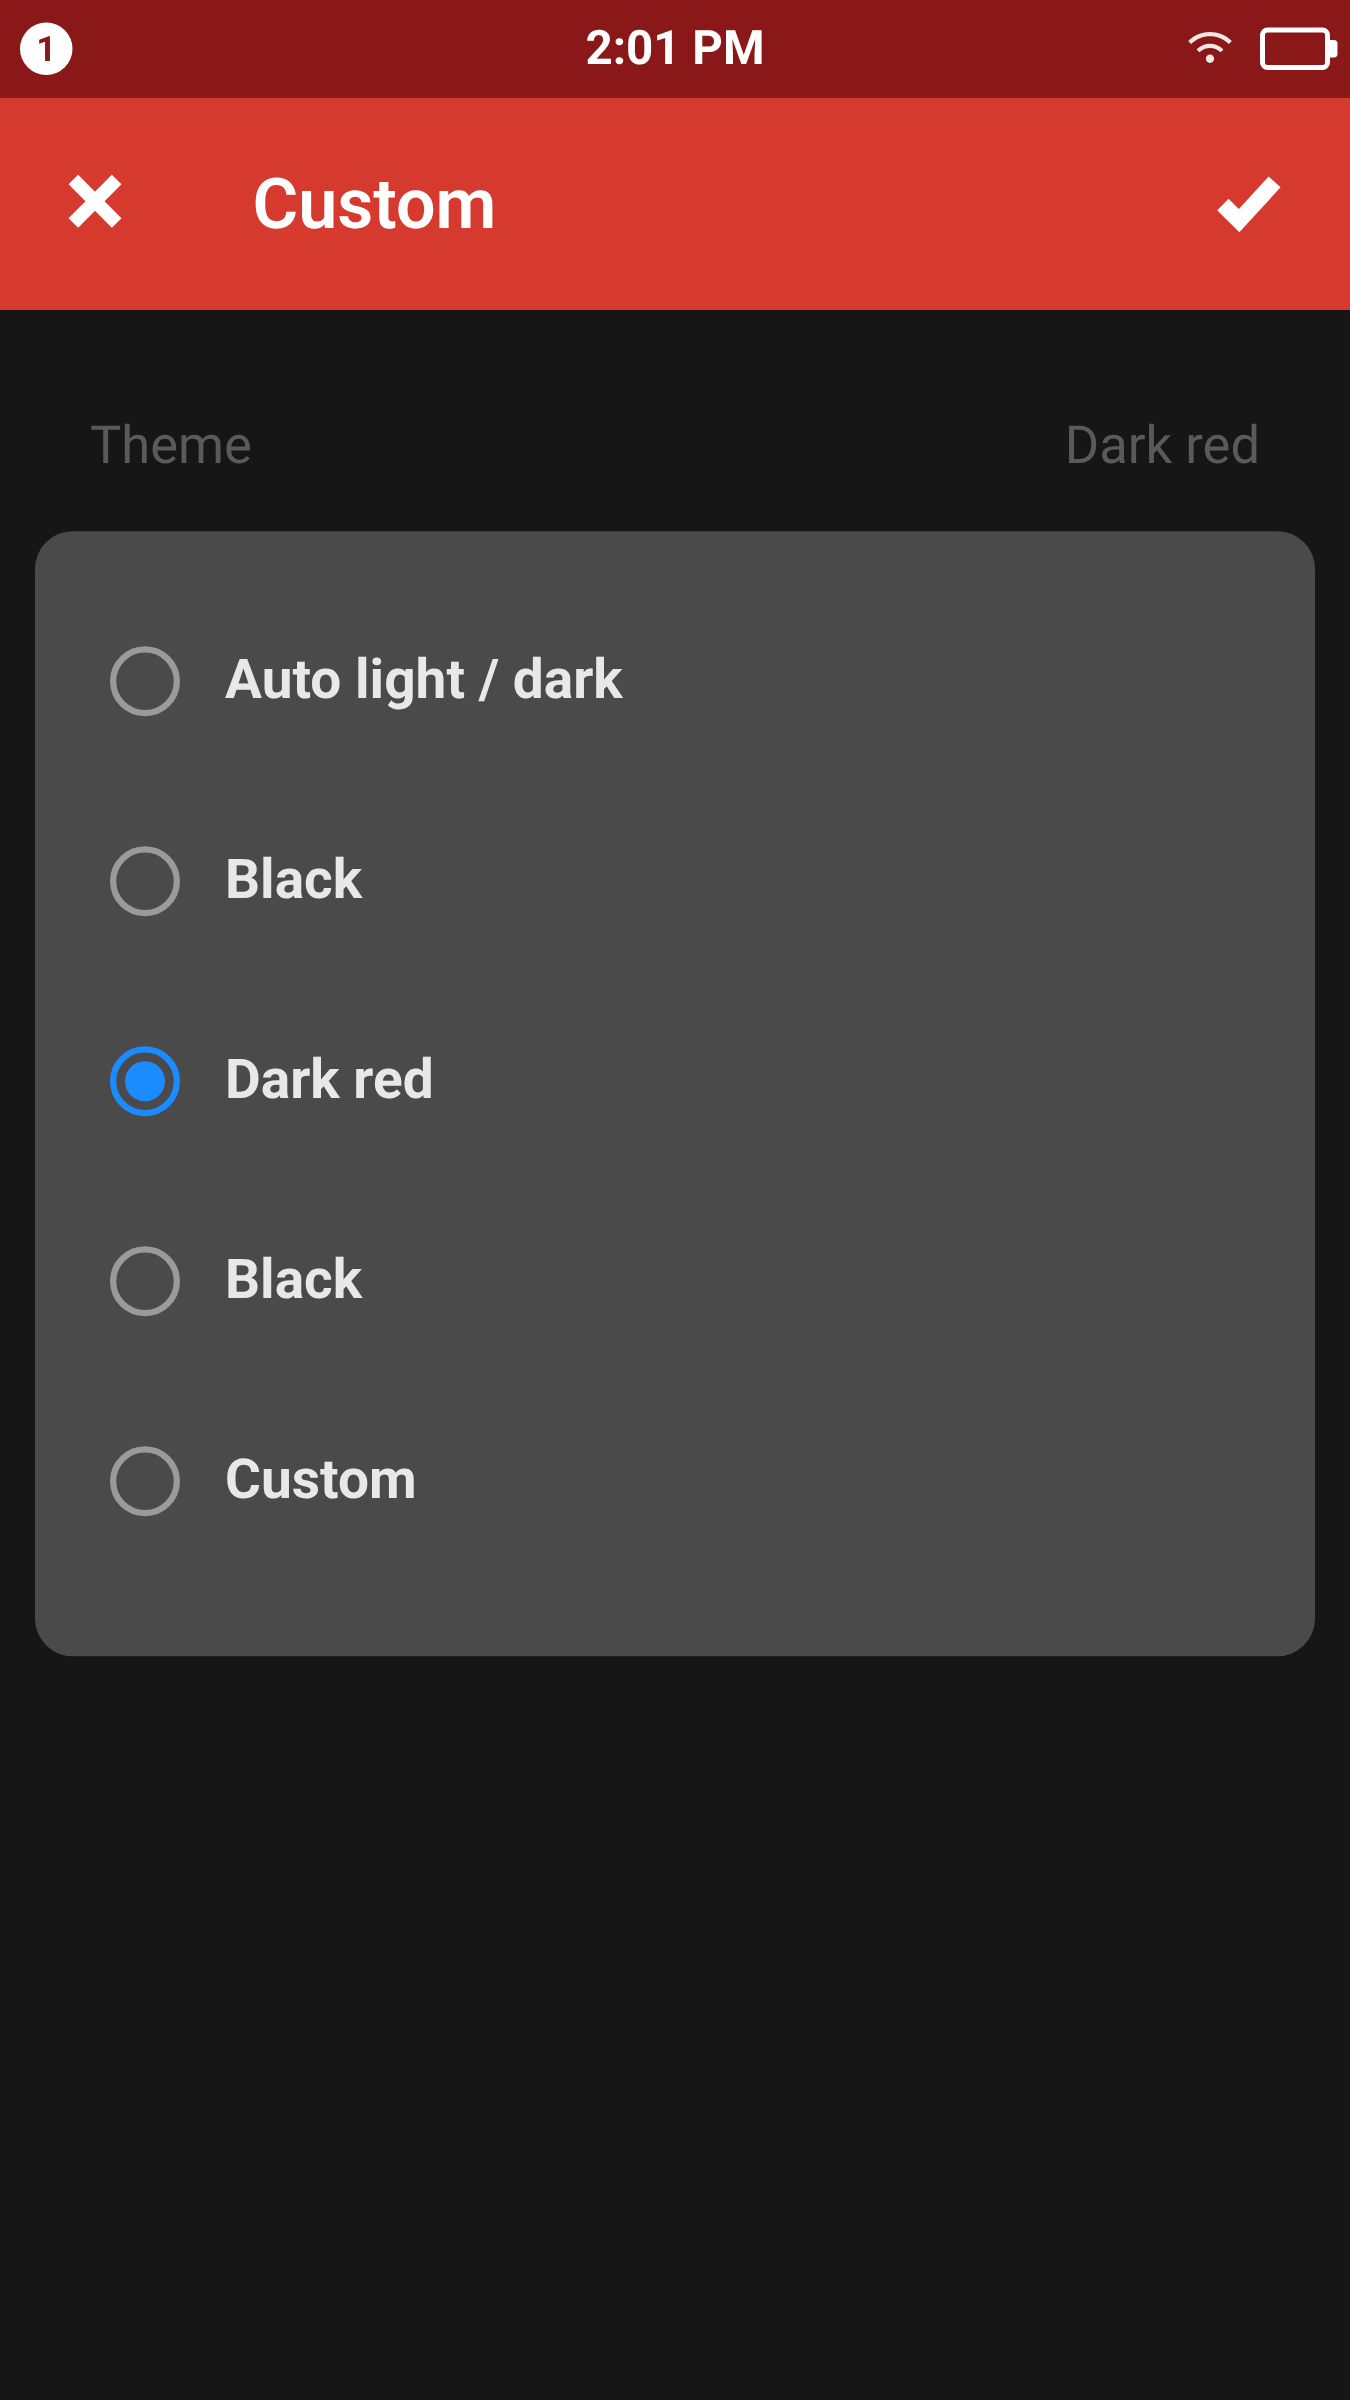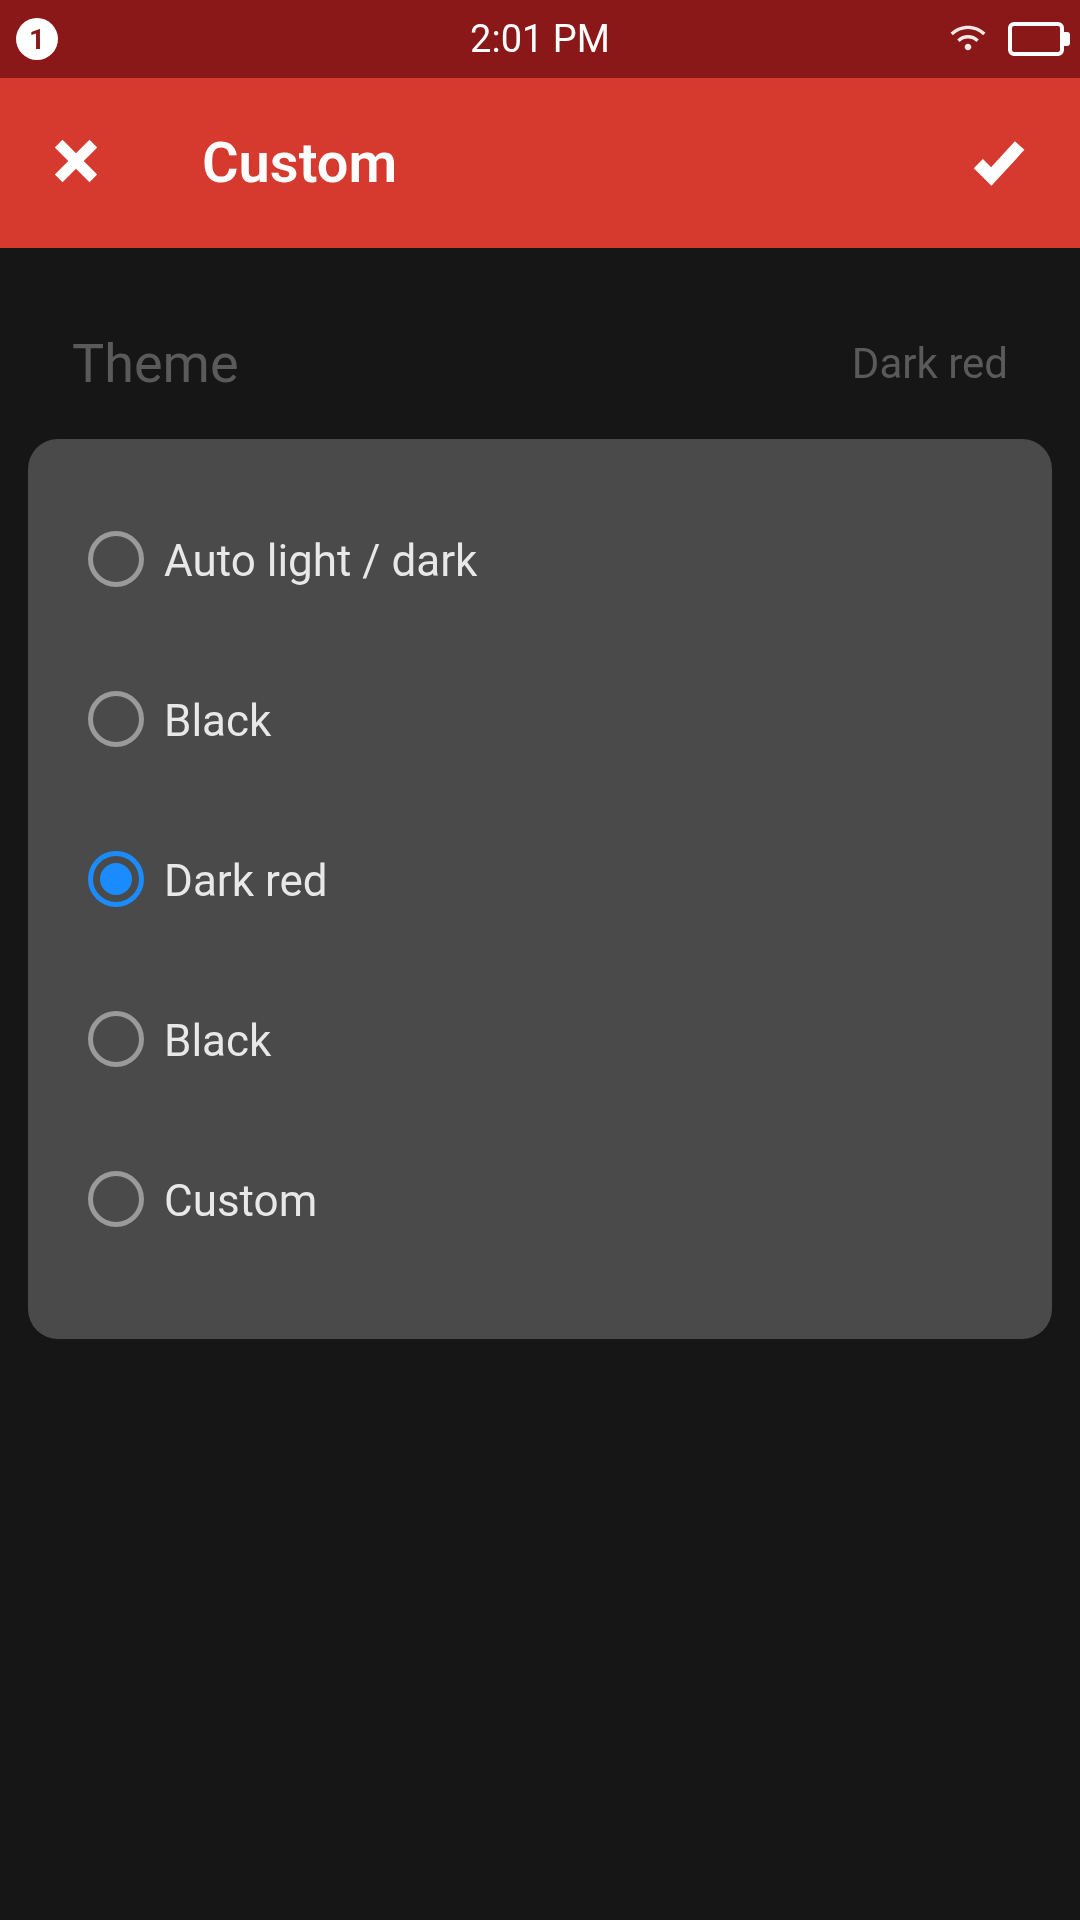--- a/index.html
+++ b/index.html
@@ -38,21 +38,21 @@
       font-weight: 700;
       font-size: 28px;
     }
     
     .status-time {
       position: absolute;
       left: 50%;
       transform: translateX(-50%);
       color: #fff;
       font-size: 38px;
-      font-weight: 400;
+      font-weight: 700;
     }
     
     .status-icons {
       margin-left: auto;
       display: flex;
       align-items: center;
       gap: 20px;
     }
     
     .wifi-icon svg {
@@ -138,42 +138,43 @@
     .summary-row {
       display: flex;
       justify-content: space-between;
       align-items: center;
       padding: 44px 72px 44px 72px;
       margin-top: 40px;
     }
     
     .summary-label {
       color: #5a5a5a;
-      font-size: 54px;
+      font-size: 42px;
     }
     
     .summary-value {
       color: #5a5a5a;
       font-size: 42px;
     }
     
     
     .options-panel {
       background: #4a4a4a;
       margin: 0 28px;
       border-radius: 30px;
       padding: 40px 60px 60px 60px;
     }
     
     .radio-option {
       display: flex;
-      align-items: flex-end;
-      gap: 20px;
+      align-items: flex-start;
+      gap: 36px;
       padding: 52px 0;
       cursor: pointer;
+      font-weight: bold;
     }
     
     .radio-circle {
       width: 56px;
       height: 56px;
       border: 5px solid #9a9a9a;
       border-radius: 50%;
       flex-shrink: 0;
       position: relative;
     }

